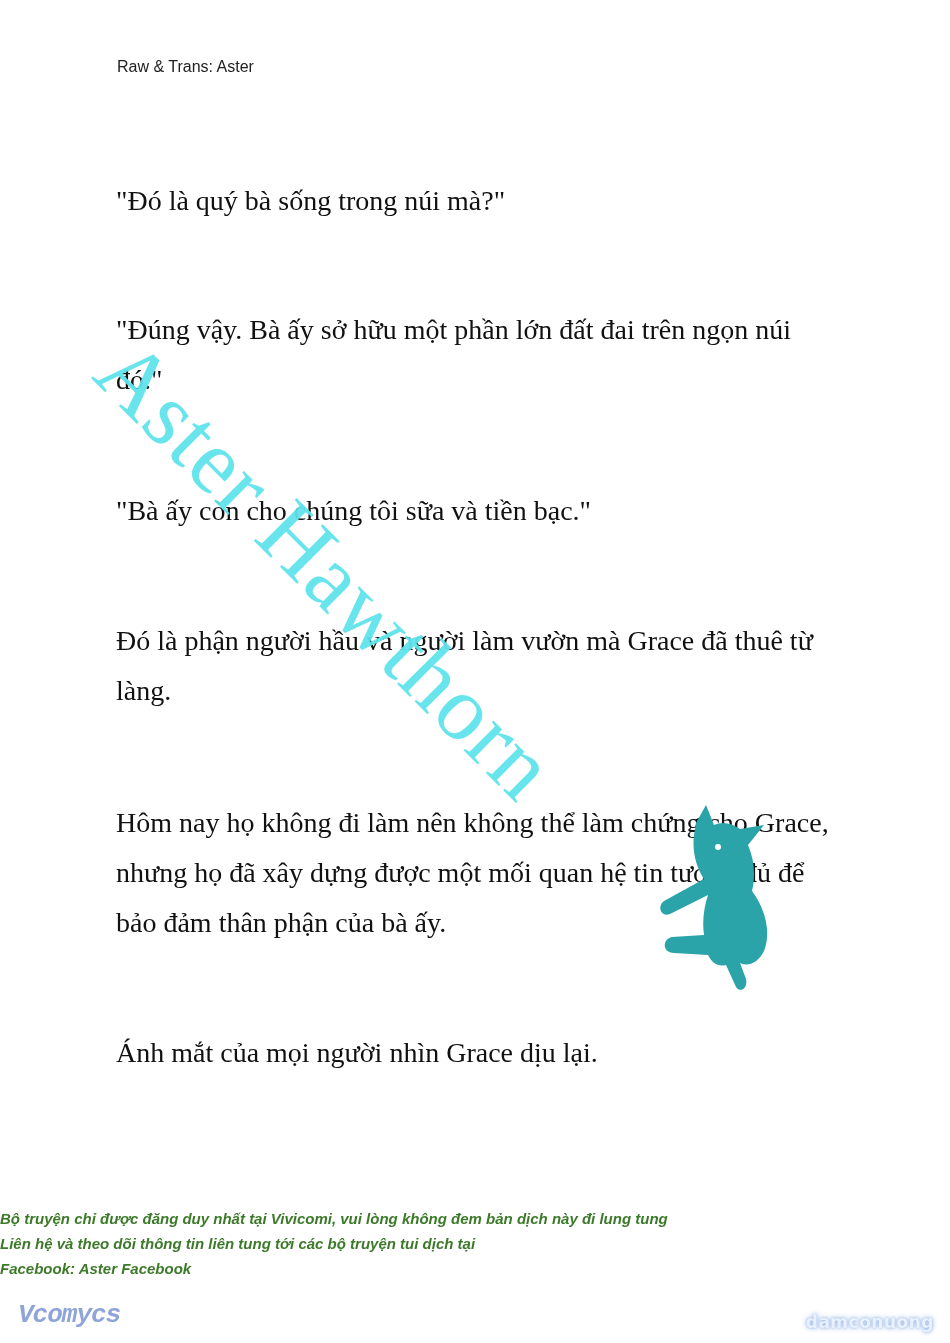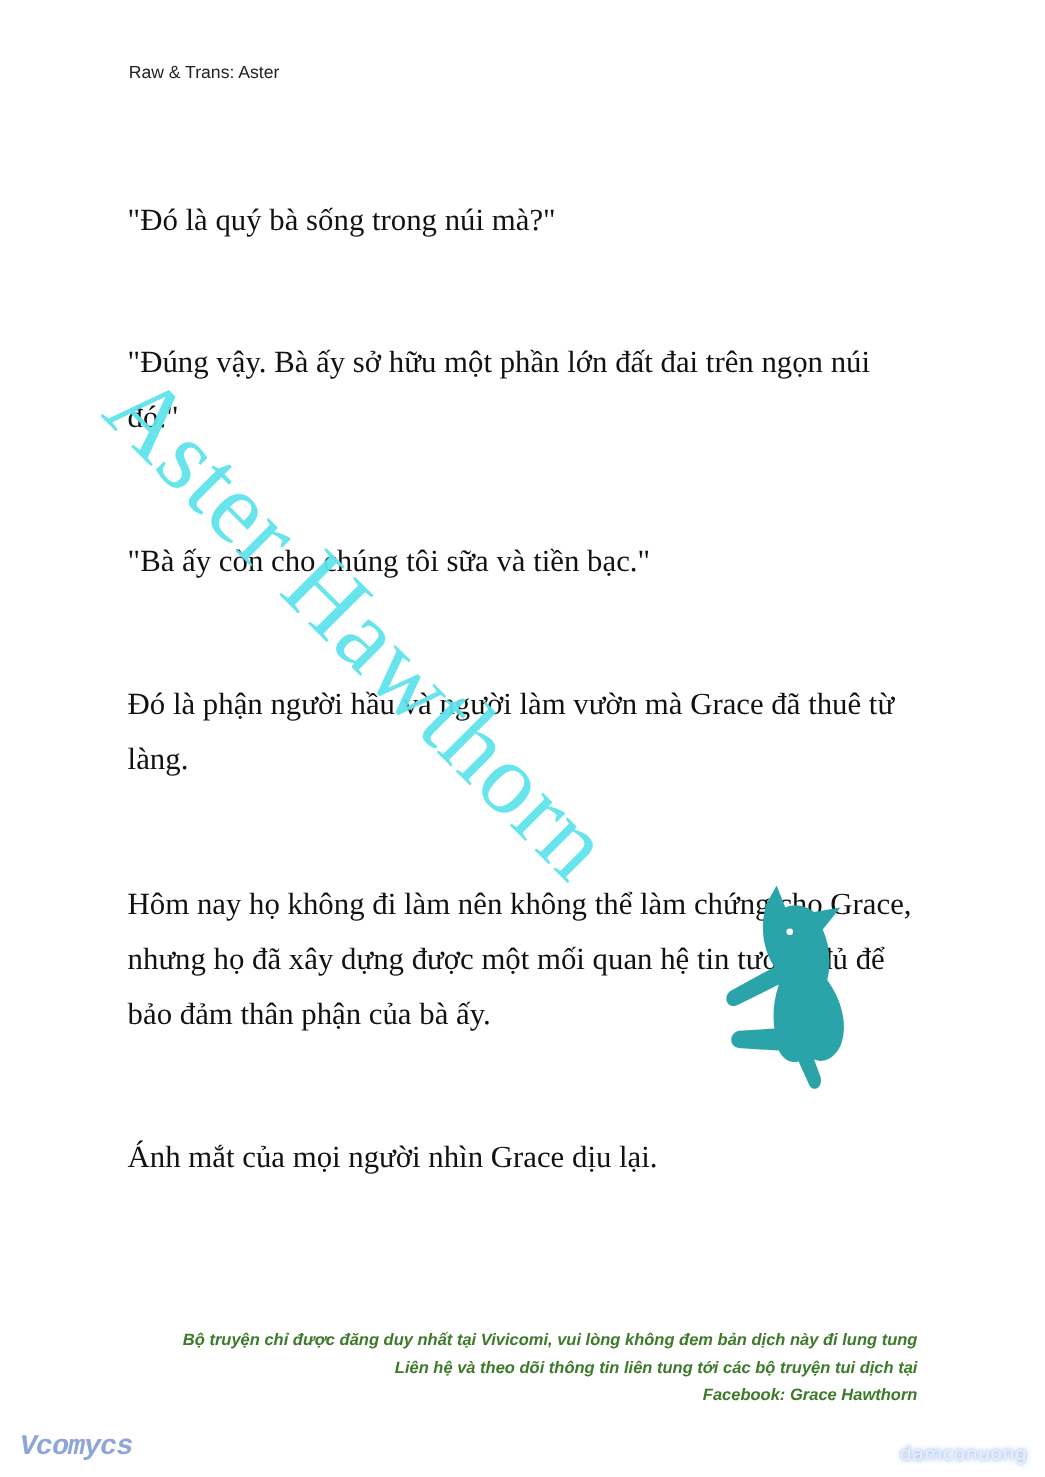--- a/index.html
+++ b/index.html
@@ -13,40 +13,40 @@
     font-family: "Liberation Sans", sans-serif; font-size: 16px; color: #222;
   }
   .para {
     position: absolute; left: 116px; width: 740px;
     font-family: "Liberation Serif", serif; font-size: 28px; color: #111;
     line-height: 50px; margin: 0;
   }
   .footer {
     position: absolute; left: 0; width: 834px; top: 1206px;
     font-family: "Liberation Sans", sans-serif; font-style: italic; font-weight: bold;
-    font-size: 15px; color: #3c7a2a; text-align: right; line-height: 25px;
+    font-size: 15px; color: #3c7a2a; text-align: left; line-height: 25px;
   }
   .footer div { white-space: nowrap; }
   .watermark {
     position: absolute; left: 95px; top: 552px;
     transform-origin: 0 0; transform: rotate(45deg);
     font-family: "Liberation Serif", serif; font-size: 92px; color: #5fe3ec;
     white-space: nowrap; letter-spacing: 1px; opacity: 0.95;
     pointer-events: none;
   }
   .watermark { left: 150px; top: 318px; }
   .cat { position: absolute; left: 648px; top: 795px; width: 140px; height: 200px; }
   .logo-left {
     position: absolute; left: 18px; top: 1300px;
     font-family: Liberation Mono, monospace; font-style: italic; font-weight: bold;
     font-size: 26px; color: #8fa5d8; letter-spacing: -1px;
   }
   .logo-right {
     position: absolute; right: 16px; top: 1312px;
-    font-family: "DejaVu Sans", sans-serif; font-weight: normal;
+    font-family: "DejaVu Sans", sans-serif; font-weight: bold;
     font-size: 17px; color: #e9f1ff; letter-spacing: 0.5px;
     text-shadow: 0 0 3px #8fb0e0, 0 0 6px #a8c4ee;
   }
 </style>
 </head>
 <body>
 
 <div class="page">
 
   <div class="header">Raw &amp; Trans: Aster</div>
@@ -72,18 +72,18 @@
       L26 158 C14 158 14 144 24 142 L56 140
       C54 126 56 112 60 100
       L24 118 C14 124 8 112 16 106 L56 84
       C48 72 44 56 46 40 Z"></path>
     <circle cx="70" cy="52" r="3" fill="#ffffff"></circle>
   </svg>
 
   <div class="footer">
     <div>Bộ truyện chỉ được đăng duy nhất tại Vivicomi, vui lòng không đem bản dịch này đi lung tung</div>
     <div>Liên hệ và theo dõi thông tin liên tung tới các bộ truyện tui dịch tại</div>
-    <div>Facebook: Grace Hawthorn</div>
+    <div>Facebook: Aster Facebook</div>
   </div>
 
   <div class="logo-left">Vcomycs</div>
   <div class="logo-right">damconuong</div>
 </div>
 
 </body></html>

